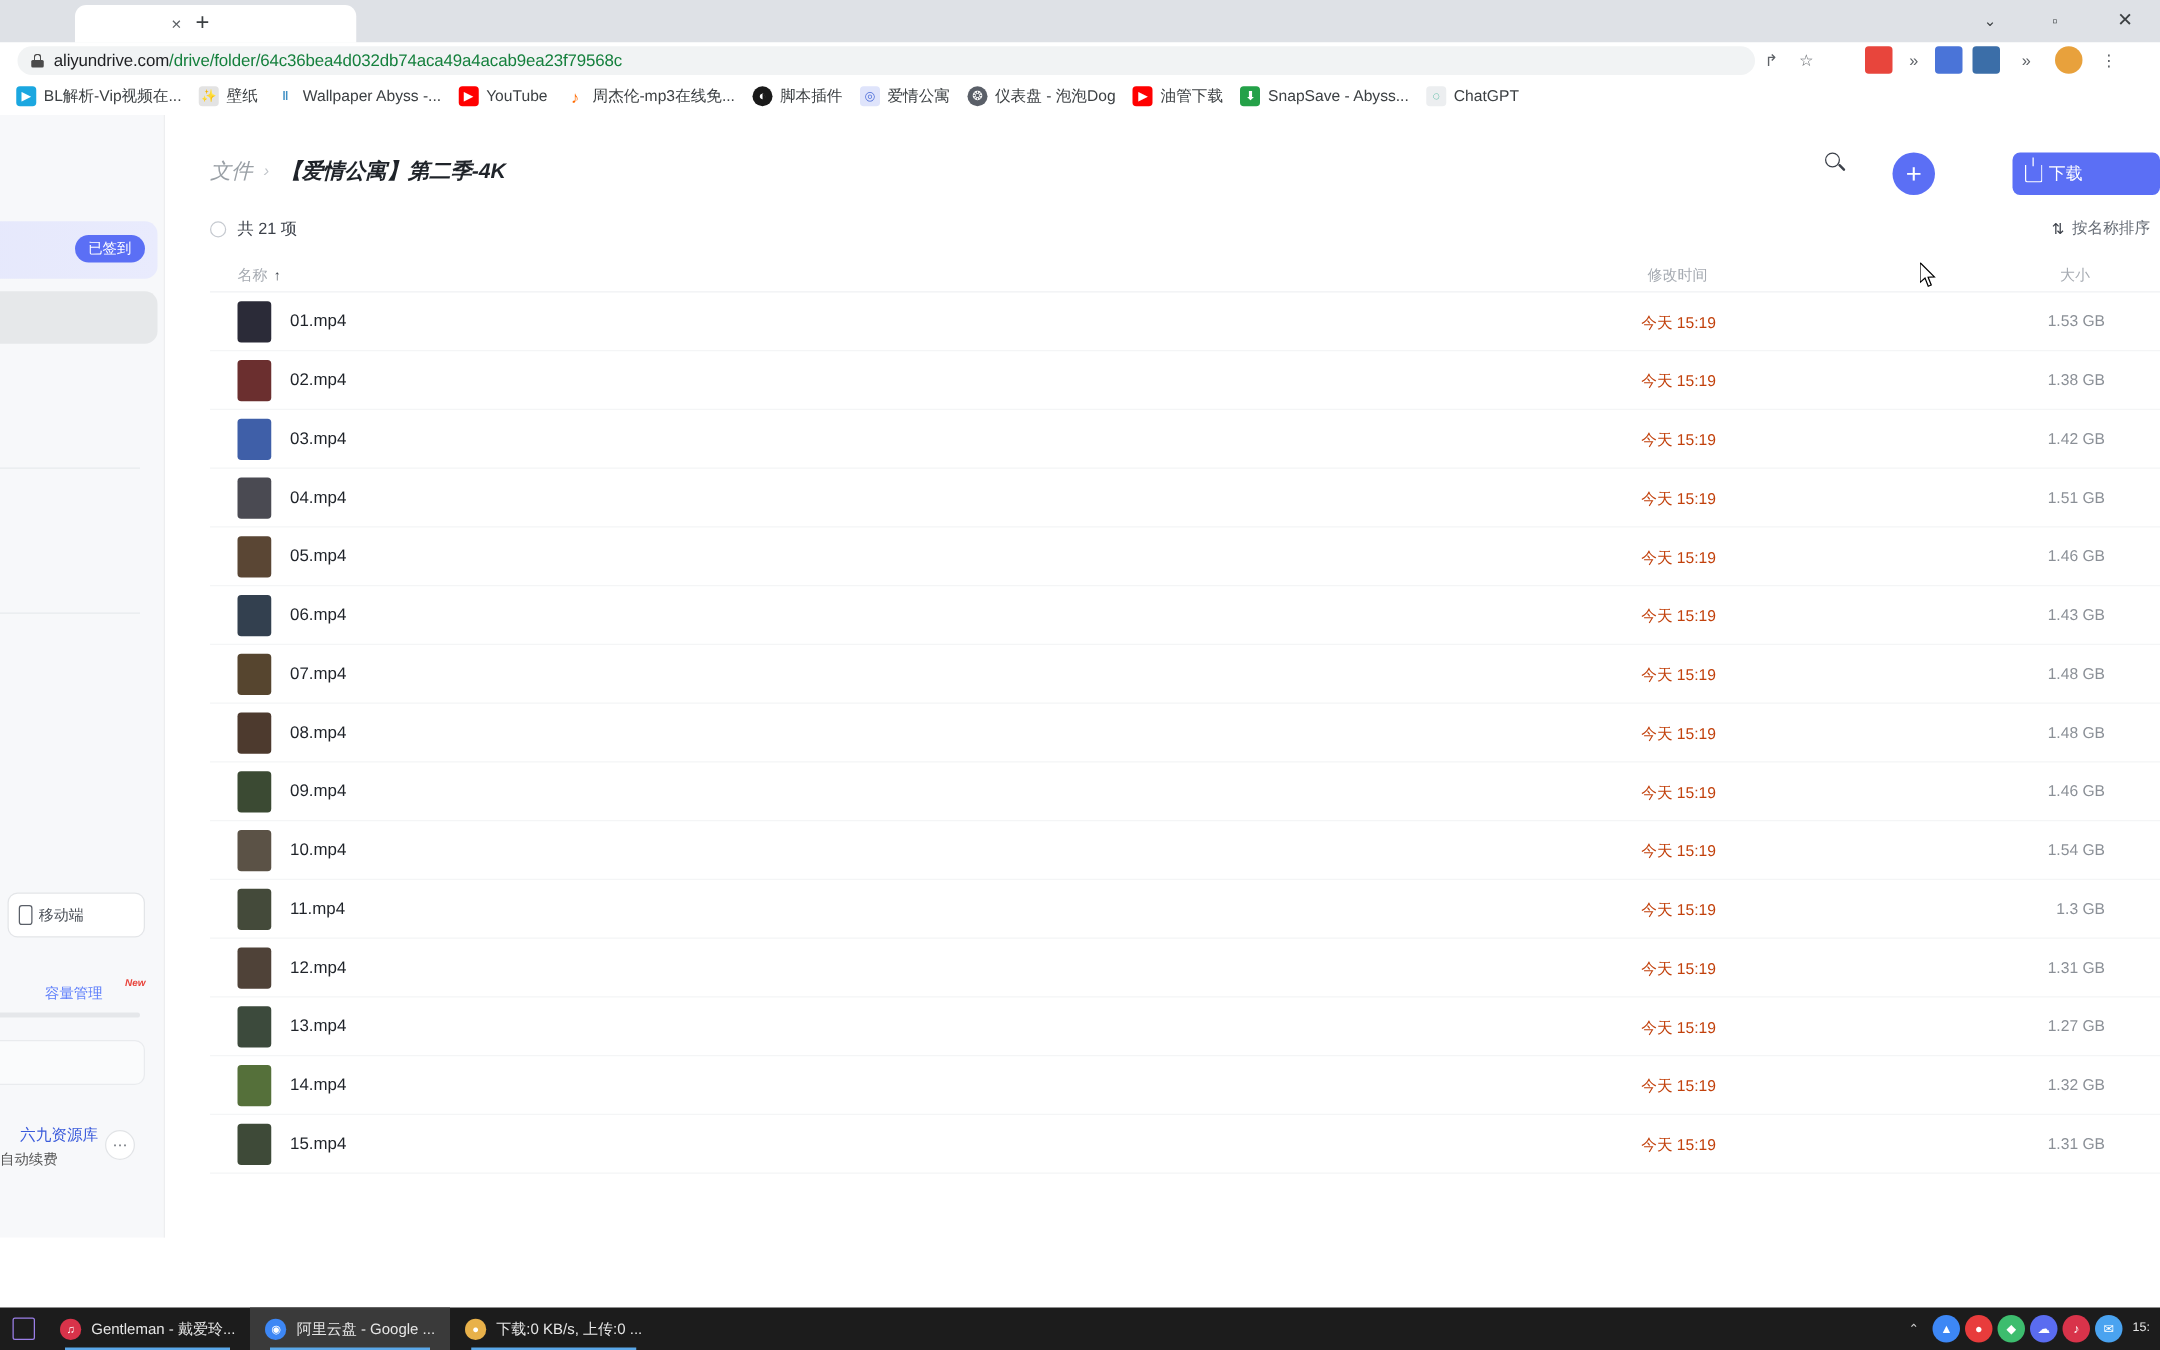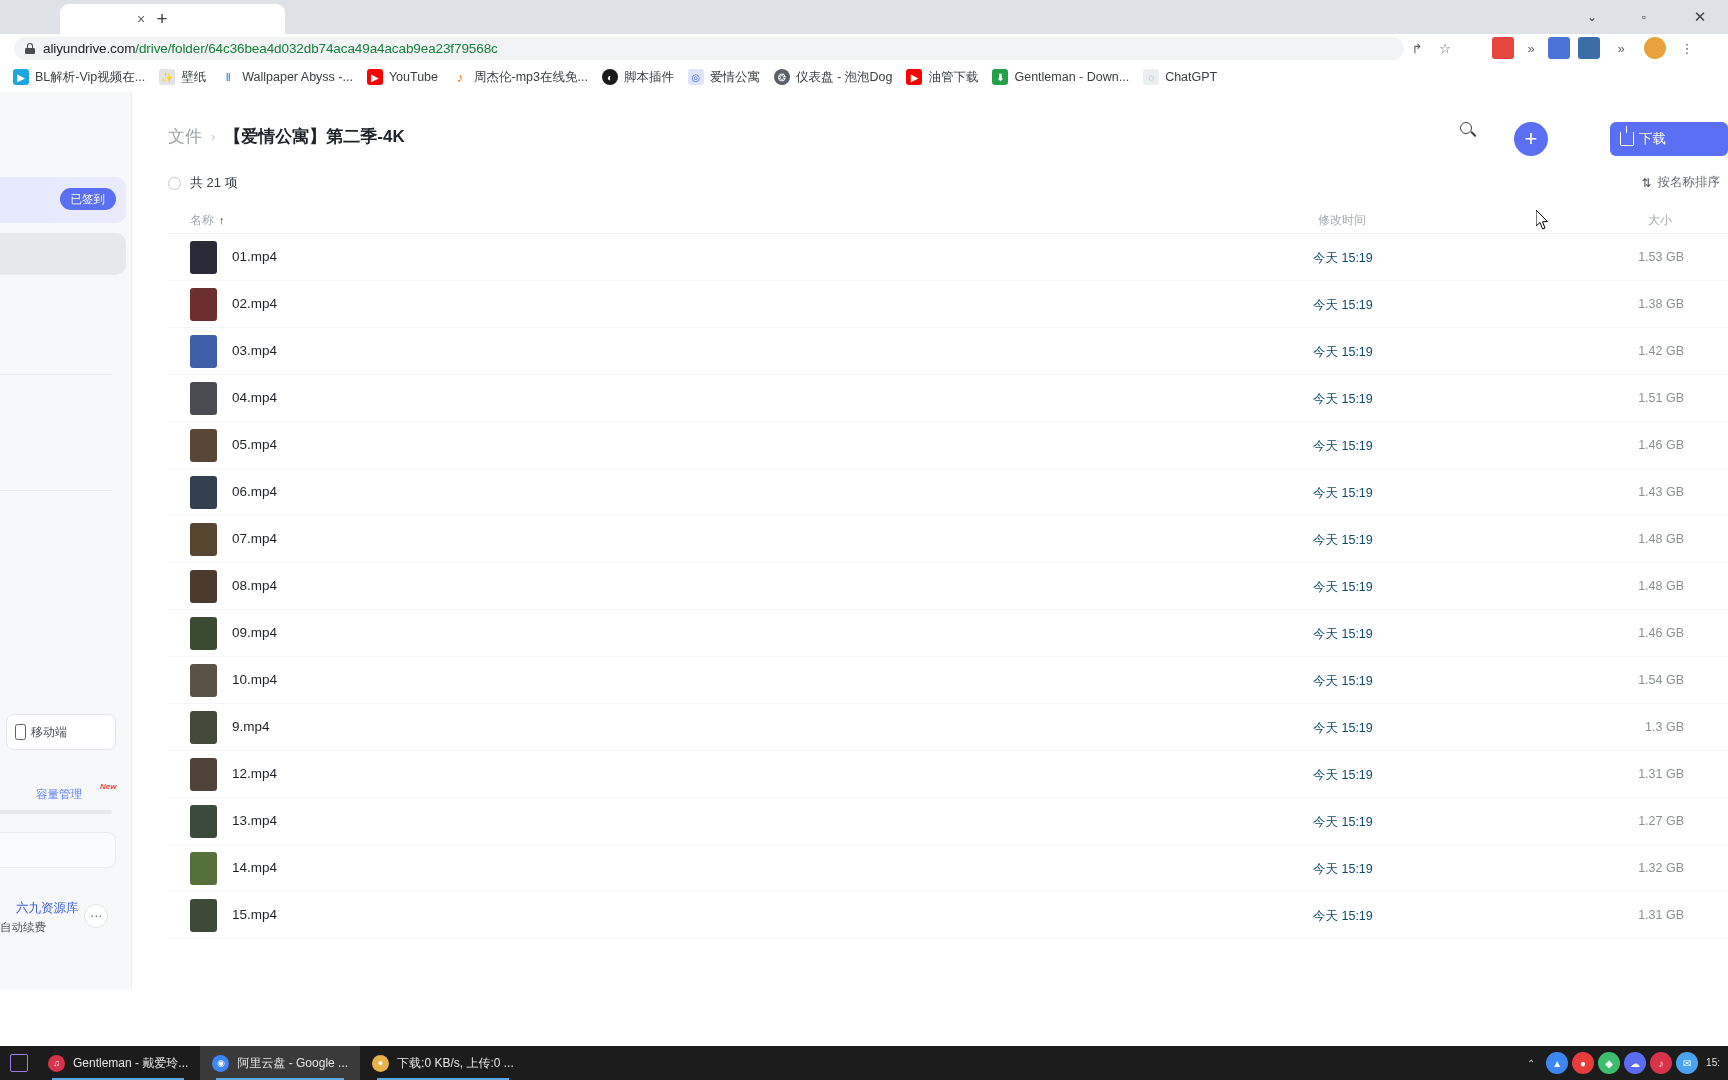--- a/index.html
+++ b/index.html
@@ -135,21 +135,21 @@
   .sb-chat {
     position:absolute; width:24px; height:24px; border-radius:50%;
     background:#fff; border:1px solid #e2e4e7;
     display:flex; align-items:center; justify-content:center;
     font-size:12px; color:#6b7078;
   }
 
   
   .main { position:absolute; left:132px; top:0; right:0; height:898px; background:#fff; }
   .crumb {
-    position:absolute; left:36px; top:33px; font-size:17px; display:flex; align-items:center;
+    position:absolute; left:36px; top:33px; font-size:17px; display:flex; align-items:center;font-style:italic;
   }
   .crumb-root { color:#9aa0a6; }
   .crumb-sep { color:#c2c6cb; margin:0 9px; font-size:13px; }
   .crumb-cur { color:#1f2329; font-weight:bold; }
 
   .hdr-act { position:absolute; top:30px; }
   .search-btn { right:238px; width:30px; height:30px; }
   .search-ic { position:relative; width:17px; height:17px; margin:6px auto; }
   .search-ic .c {
     position:absolute; left:0; top:0; width:12px; height:12px;
@@ -192,21 +192,21 @@
   .th-time { left:1150px; }
   .th-size { right:56px; }
   .row {
     position:relative; height:47px; border-bottom:1px solid #f4f5f6;
   }
   .thumb {
     position:absolute; left:22px; top:7px; width:27px; height:33px;
     border-radius:3px; background:#333; overflow:hidden;
   }
   .fname { position:absolute; left:64px; top:15px; font-size:13.5px; color:#1f2329;}
-  .ftime { position:absolute; left:1145px; top:16px; font-size:12.5px; color:#0c4a6e;}
+  .ftime { position:absolute; left:1145px; top:16px; font-size:12.5px; color:#c2410c;}
   .fsize { position:absolute; right:44px; top:16px; font-size:12.5px; color:#8b9097; width:80px; text-align:right;}
 
   
   .cursor { position:absolute; left:1404px; top:118px; width:14px; height:20px; }
 
   
   .wm-red {
     position:absolute; left:78px; top:378px; width:1360px;
     font-family:"DejaVu Sans","Liberation Sans",sans-serif;
     font-size:163px; font-weight:bold; color:#f0413c;
@@ -313,21 +313,21 @@
     <div class="bm">
         <span class="bm-ico" style="background:#5a5f68;border-radius:50%">❂</span>
         <span class="bm-lbl">仪表盘 - 泡泡Dog</span>
       </div>
     <div class="bm">
         <span class="bm-ico" style="background:#ff0000">▶</span>
         <span class="bm-lbl">油管下载</span>
       </div>
     <div class="bm">
         <span class="bm-ico" style="background:#24a148">⬇</span>
-        <span class="bm-lbl">Gentleman - Down...</span>
+        <span class="bm-lbl">SnapSave - Abyss...</span>
       </div>
     <div class="bm">
         <span class="bm-ico" style="background:#eceef0;color:#10a37f">◌</span>
         <span class="bm-lbl">ChatGPT</span>
       </div>
   </div>
 
   <div class="page">
 
     <div class="sidebar">
@@ -458,21 +458,21 @@
               <span class="fsize">1.46 GB</span>
             </div>
             <div class="row">
               <span class="thumb" style="background:#5b5246"></span>
               <span class="fname">10.mp4</span>
               <span class="ftime">今天 15:19</span>
               <span class="fsize">1.54 GB</span>
             </div>
             <div class="row">
               <span class="thumb" style="background:#444a3a"></span>
-              <span class="fname">9.mp4</span>
+              <span class="fname">11.mp4</span>
               <span class="ftime">今天 15:19</span>
               <span class="fsize">1.3 GB</span>
             </div>
             <div class="row">
               <span class="thumb" style="background:#4f4238"></span>
               <span class="fname">12.mp4</span>
               <span class="ftime">今天 15:19</span>
               <span class="fsize">1.31 GB</span>
             </div>
             <div class="row">

